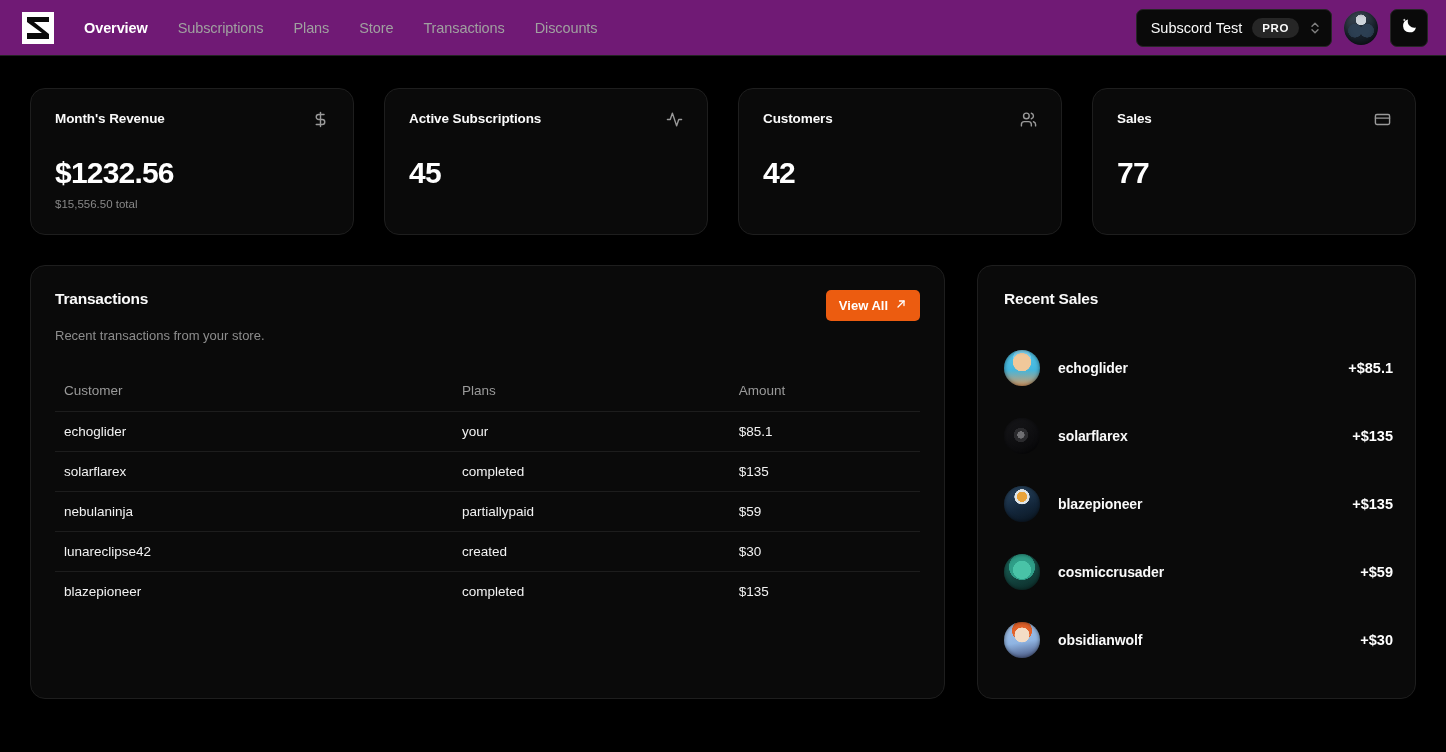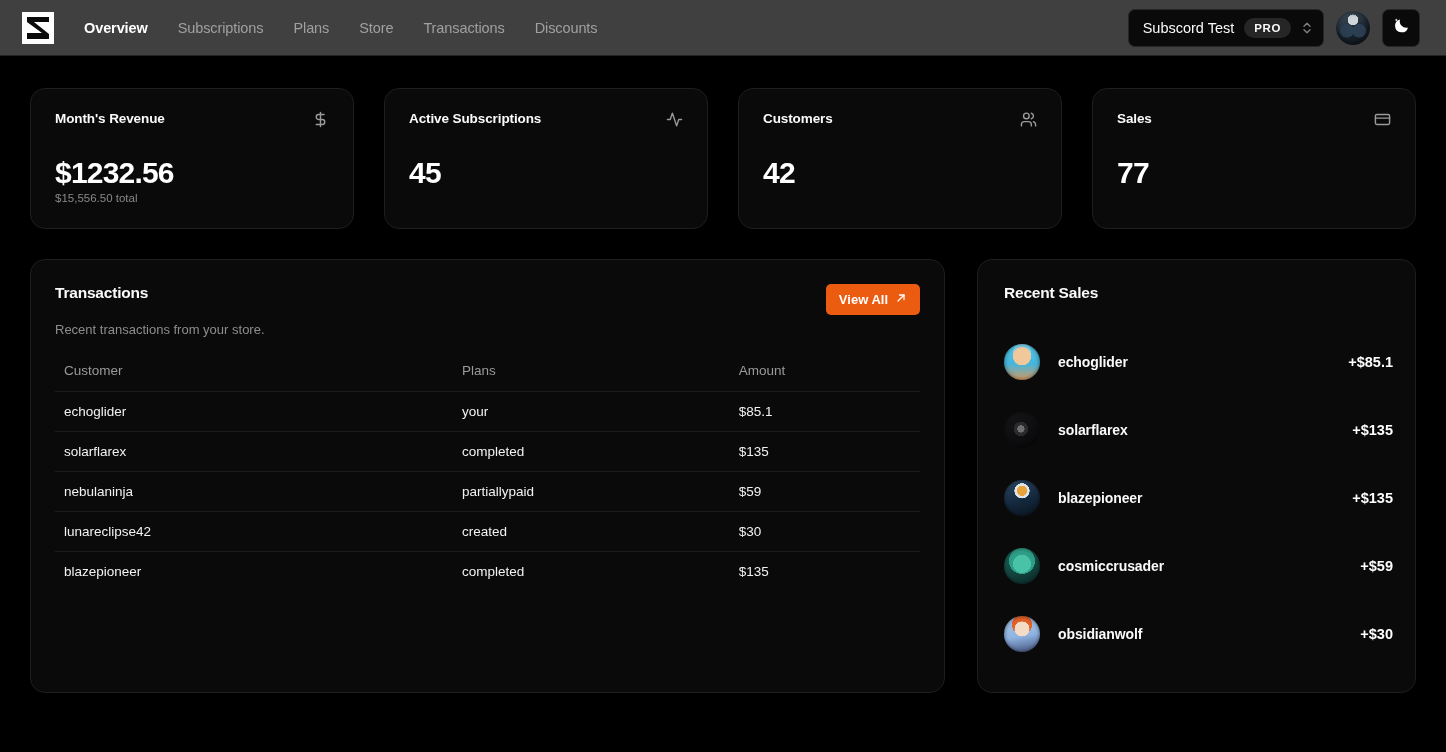--- a/index.html
+++ b/index.html
@@ -13,22 +13,22 @@
     overflow: hidden;
   }
 
   
   .header {
     height: 56px;
     width: 100%;
     border-bottom: 1px solid #232323;
     display: flex;
     align-items: center;
-    padding: 0 26px 0 22px;
-    background: #404040;
+    padding: 0 18px 0 22px;
+    background: #701a75;
   }
 
   .logo {
     width: 32px;
     height: 32px;
     background: #ffffff;
     border-radius: 2px;
     flex: 0 0 auto;
     display: block;
   }
@@ -116,21 +116,21 @@
   .stat-card { padding: 22px 24px 24px 24px; min-height: 131px; }
   .stat-head {
     display: flex; align-items: flex-start; justify-content: space-between;
   }
   .stat-title { font-size: 13.5px; font-weight: bold; color: #fafafa; letter-spacing: -0.1px;}
   .stat-icon { color: #9a9a9a; display: block; }
   .stat-value {
     font-size: 30px; font-weight: bold; letter-spacing: -0.8px;
     margin-top: 24px; color: #ffffff;
   }
-  .stat-sub { font-size: 11.5px; color: #888888; margin-top: 2px; }
+  .stat-sub { font-size: 11.5px; color: #888888; margin-top: 8px; }
 
   
   .lower-row {
     display: grid;
     grid-template-columns: 915px 1fr;
     gap: 32px;
     margin-top: 30px;
   }
 
   .panel { padding: 24px 24px 24px 24px; }
@@ -148,21 +148,21 @@
     padding: 0 13px;
     font-size: 13px;
     font-weight: bold;
     font-family: "Liberation Sans", sans-serif;
     display: inline-flex;
     align-items: center;
     gap: 7px;
     cursor: pointer;
   }
 
-  table.tx { width: 100%; border-collapse: collapse; margin-top: 26px; }
+  table.tx { width: 100%; border-collapse: collapse; margin-top: 40px; }
   table.tx th {
     text-align: left;
     font-size: 13.5px;
     font-weight: normal;
     color: #9a9a9a;
     padding: 0 0 13px 9px;
     border-bottom: 1px solid #1d1d1d;
   }
   table.tx td {
     font-size: 13.5px;

